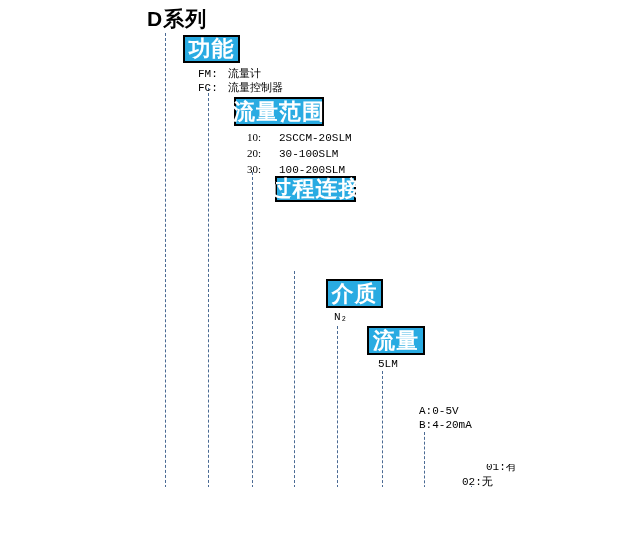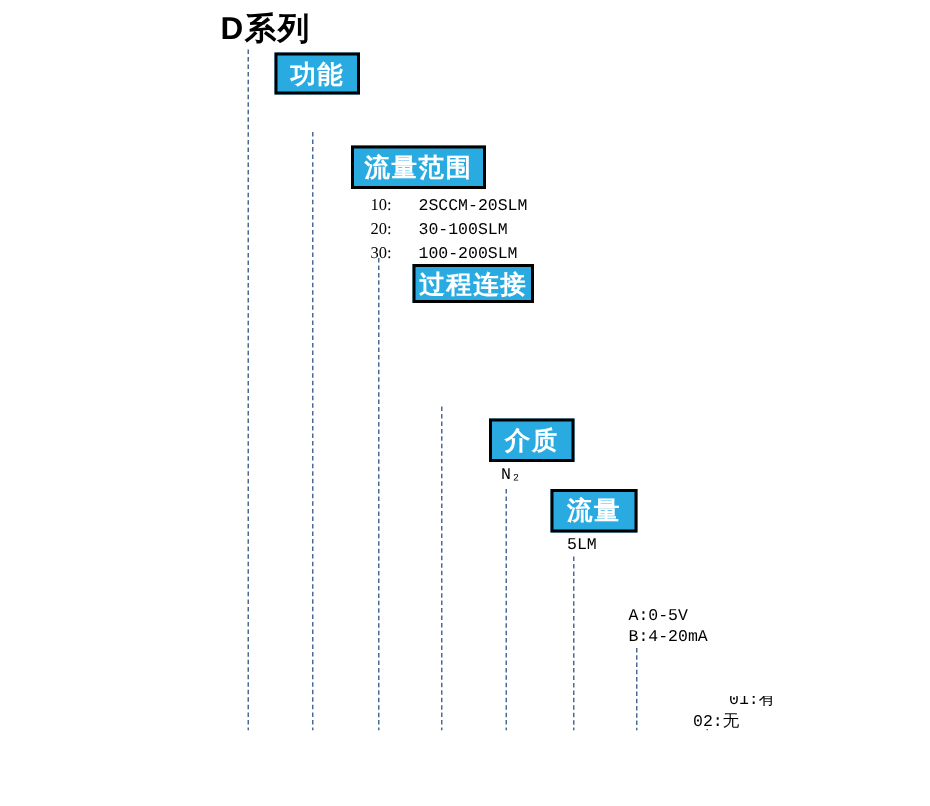--- a/index.html
+++ b/index.html
@@ -8,21 +8,21 @@
     font-family:"Liberation Sans",sans-serif;
   }
   .title{
     position:absolute;left:147px;top:5px;
     font-family:"Liberation Sans",sans-serif;font-size:21px;font-weight:bold;color:#000000;
     letter-spacing:1px;white-space:nowrap;
   }
   .vline{position:absolute;width:0;border-left:1px dashed #4a6a94;}
   .hdr{
     position:absolute;background:#29abe2;border:2px solid #000000;box-sizing:border-box;
-    color:#ffffff;font-weight:bold;font-size:17px;
+    color:#ffffff;font-weight:bold;font-size:22px;
     display:flex;align-items:center;justify-content:center;
     white-space:nowrap;letter-spacing:1px;
   }
   .opts{
     position:absolute;color:#000000;white-space:nowrap;
     font-family:"Liberation Mono","DejaVu Sans Mono",monospace;
     font-size:11px;line-height:14px;
   }
   .opts.lh15{line-height:15px;}
   .opt-key{display:inline-block;}
@@ -50,20 +50,28 @@
   <div class="vline" style="left:208px;top:88px;height:405px"></div>
   <div class="vline" style="left:252px;top:172px;height:321px"></div>
   <div class="vline" style="left:294px;top:271px;height:222px"></div>
   <div class="vline" style="left:337px;top:326px;height:167px"></div>
   <div class="vline" style="left:382px;top:371px;height:122px"></div>
   <div class="vline" style="left:424px;top:432px;height:61px"></div>
   <div class="vline" style="left:471px;top:486px;height:7px"></div>
 
   <div class="hdr" style="left:183px;top:35px;width:57px;height:28px">
     <span>功能</span>
+  </div>
+  <div class="opts" style="left:198px;top:67px">
+    <div class="opt-row">
+      <span class="opt-key k30">FM:</span><span>流量计</span>
+    </div>
+    <div class="opt-row">
+      <span class="opt-key k30">FC:</span><span>流量控制器</span>
+    </div>
   </div>
 
   <div class="hdr" style="left:234px;top:97px;width:90px;height:29px">
     <span>流量范围</span>
   </div>
   <div class="opts lh15" style="left:247px;top:130px">
     <div class="opt-row">
       <span class="opt-key k32">10:</span><span>2SCCM-20SLM</span>
     </div>
     <div class="opt-row">

